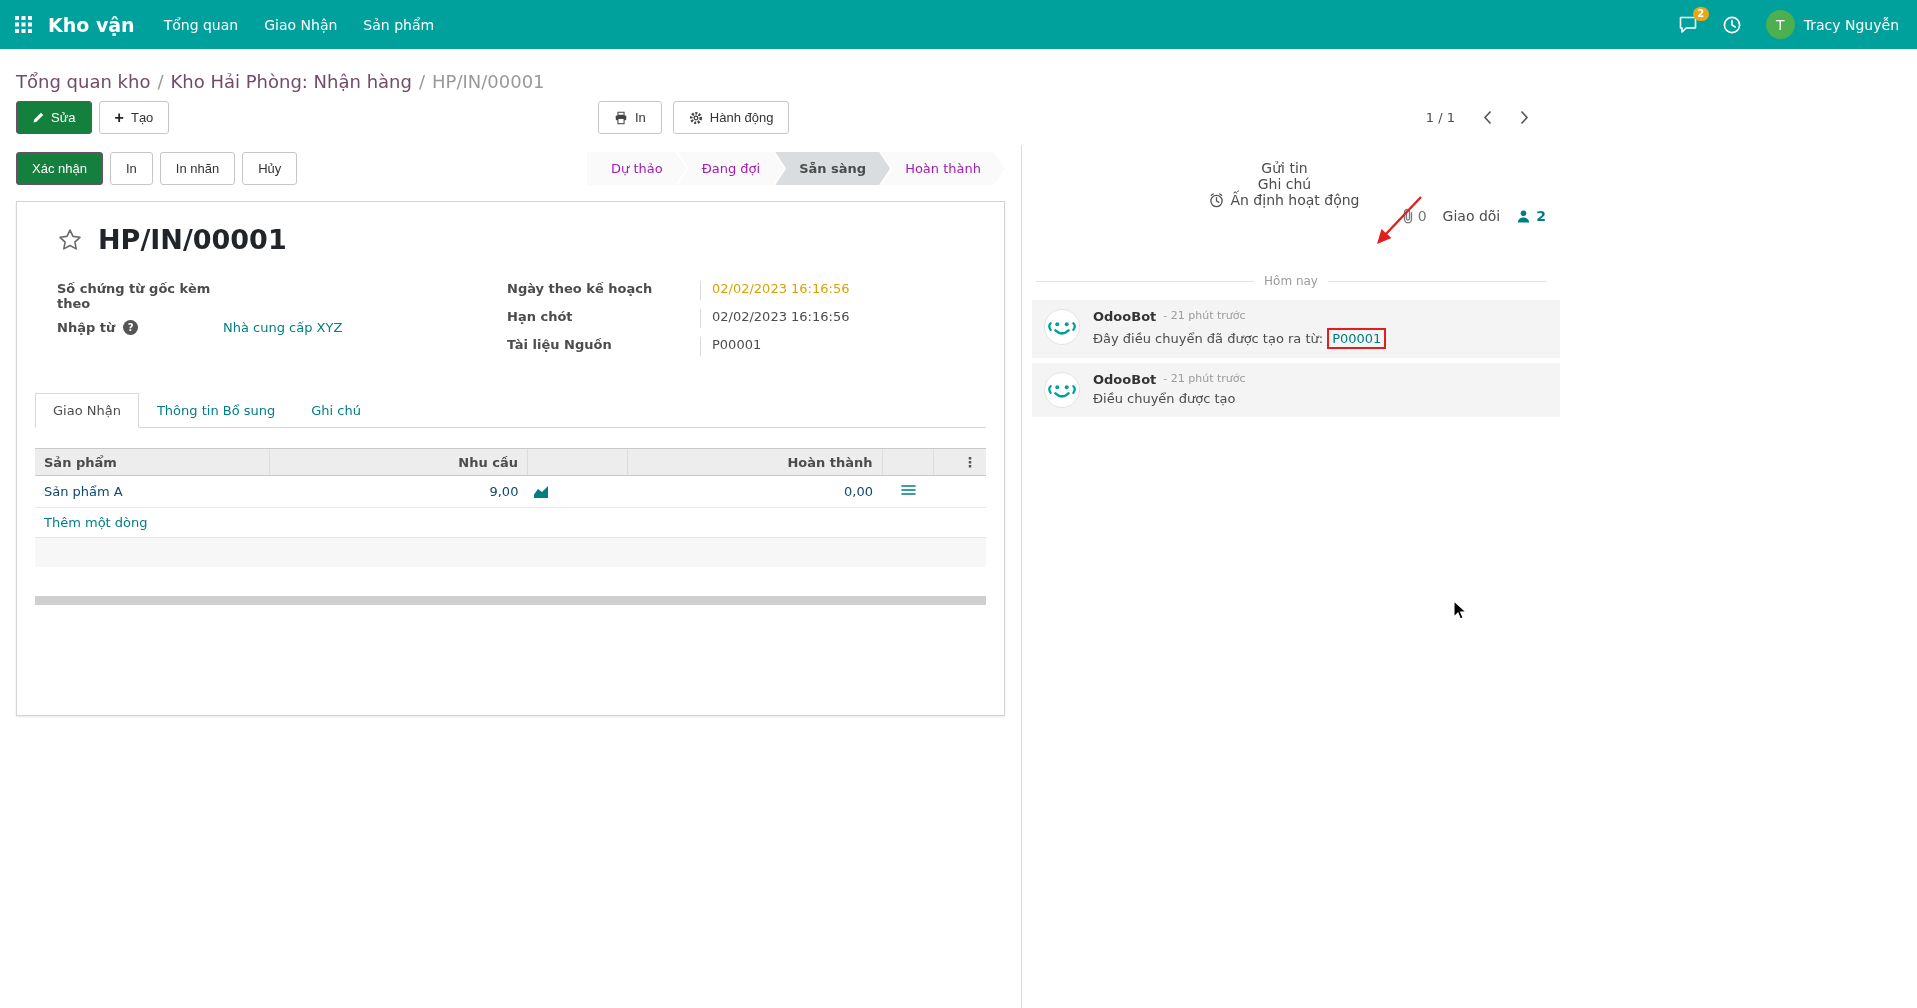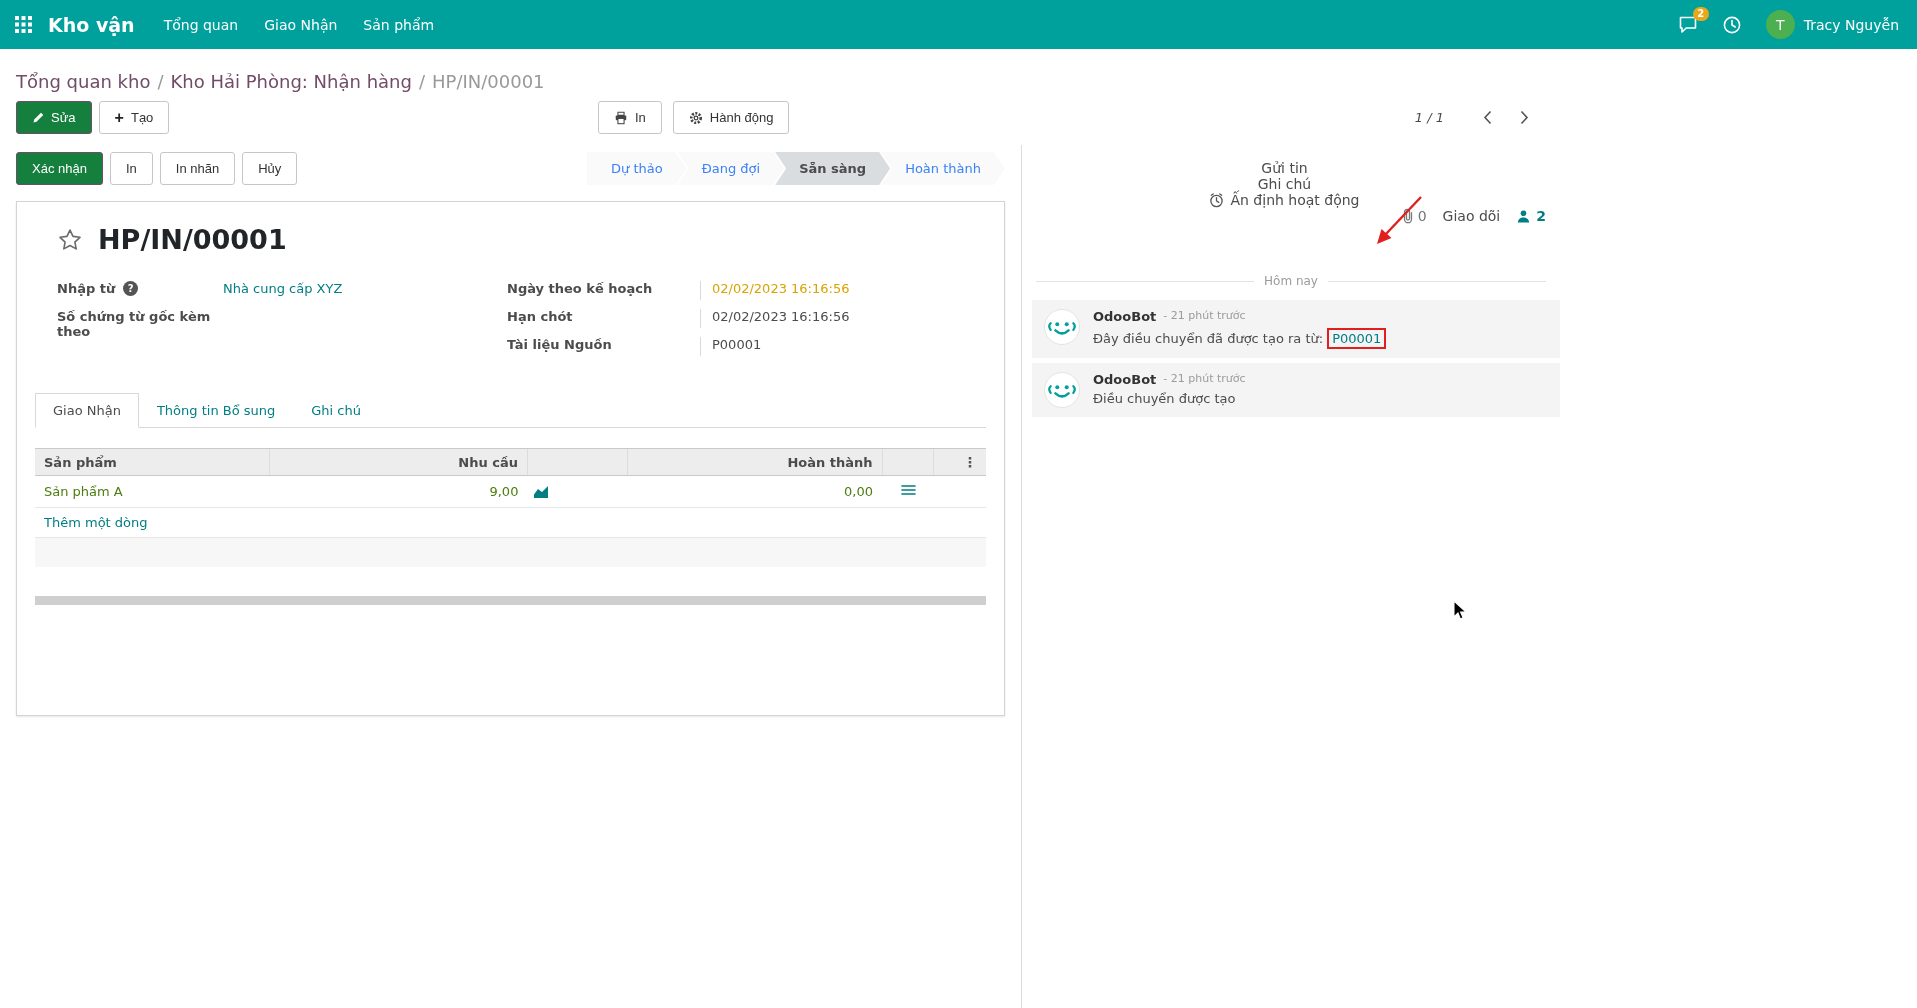--- a/index.html
+++ b/index.html
@@ -22,35 +22,35 @@
   .control-panel { padding:22px 16px 10px; position:relative; }
   .breadcrumb { font-size:18px; color:#999; margin-bottom:9px; white-space:nowrap; }
   .breadcrumb .bc-link { color:#714b67; cursor:pointer; }
   .breadcrumb .sep { margin:0 7px; color:#999; }
   .cp-row { position:relative; height:34px; }
   .left-btns { display:flex; gap:7px; }
   .btn { display:inline-flex; align-items:center; gap:7px; padding:0 15px; height:33px; font-size:13px; background:#fff; border:1px solid #c6c6c6; border-radius:3px; color:#333; cursor:pointer; white-space:nowrap; }
   .btn-primary { background:#15803d; border-color:#714b67; color:#fff; }
   .plus { font-size:16px; font-weight:bold; line-height:1; color:#222; }
   .center-btns { position:absolute; left:582px; top:0; display:flex; gap:11px; }
-  .pager { position:absolute; top:0; right:372px; height:33px; display:flex; align-items:center; gap:39px;font-style:italic; }
+  .pager { position:absolute; top:0; right:372px; height:33px; display:flex; align-items:center; gap:28px; }
   .pager-count { font-size:13px; color:#4c4c4c; }
   .pager-arrows { display:flex; gap:28px; }
   .pager-arrow { cursor:pointer; display:flex; align-items:center; }
 
   
   .body-row { display:flex; height:869px; }
   .form-area { width:1022px; min-width:1022px; border-right:1px solid #dcdcdc; }
   .right-panel { width:538px; }
 
   
   .statusbar { display:flex; align-items:center; padding:7px 16px 6px;gap:25px; }
   .status-btns { display:flex; gap:7px; }
   .status-steps { margin-left:auto; display:flex; height:33px; }
-  .step { padding:0 24px; line-height:33px; font-size:13px; color:#3b82f6; background:#fafafa; clip-path:polygon(0 0, calc(100% - 11px) 0, 100% 50%, calc(100% - 11px) 100%, 0 100%, 11px 50%); margin-left:-9px; cursor:pointer; }
+  .step { padding:0 24px; line-height:33px; font-size:13px; color:#a21caf; background:#fafafa; clip-path:polygon(0 0, calc(100% - 11px) 0, 100% 50%, calc(100% - 11px) 100%, 0 100%, 11px 50%); margin-left:-9px; cursor:pointer; }
   .step:first-child { margin-left:0; clip-path:polygon(0 0, calc(100% - 11px) 0, 100% 50%, calc(100% - 11px) 100%, 0 100%); }
   .step.active { background:#dadddf; color:#4c4c4c; font-weight:bold; }
 
   
   .sheet { margin:10px 16px 0; background:#fff; border:1px solid #d4d4d4; box-shadow:0 1px 2px rgba(0,0,0,.1); min-height:515px; padding:22px 0 58px; }
   .sheet-pad { padding:0 40px; }
   .title-row { display:flex; align-items:center; gap:15px; margin-bottom:26px; }
   .sheet-title { font-size:27px; font-weight:bold; color:#212529; }
   .star-btn { cursor:pointer; display:flex; }
   .fields { display:flex; }
@@ -69,21 +69,21 @@
   .tab-zone { padding:0 18px; margin-top:28px; }
   .tabs { display:flex; border-bottom:1px solid #d8d8d8; }
   .tab { padding:9px 17px; font-size:13px; color:#017e84; cursor:pointer; border:1px solid transparent; margin-bottom:-1px; }
   .tab.active { color:#4c4c4c; background:#fff; border-color:#d8d8d8 #d8d8d8 #fff; }
 
   
   .o-table { width:100%; border-collapse:collapse; font-size:13px; margin-top:20px; }
   .o-table thead th { background:#ededed; border-top:1px solid #c9c9c9; border-bottom:1px solid #c9c9c9; border-left:1px solid #dcdcdc; font-weight:bold; color:#4c4c4c; padding:5px 9px; height:26px; }
   .o-table thead th:first-child { border-left:none; }
   th.al { text-align:left; } th.ar, td.ar { text-align:right; }
-  .o-table td { padding:8px 9px; border-bottom:1px solid #e7e7e7; color:#4d7c0f; }
+  .o-table td { padding:8px 9px; border-bottom:1px solid #e7e7e7; color:#0c4a6e; }
   .icon-cell { padding:6px 6px !important; }
   .icon-cell.ctr { text-align:center; }
   .add-line td { color:#017e84; cursor:pointer; padding:7px 9px; }
   .empty-row td { border-bottom:none; height:29px; padding:0; }
   .empty-row.striped td { background:#f7f7f7; }
   .opt-dots { font-family:"DejaVu Sans",sans-serif; font-size:14px; color:#555; cursor:pointer; }
   .hscrollbar { height:9px; background:#cfcfcf; }
 
   
   .chatter-topbar { display:flex; align-items:center; padding:15px 14px 14px 24px; font-size:14px;flex-direction:column; }
@@ -225,29 +225,29 @@
             <svg width="26" height="26" viewBox="0 0 24 24">
               <path d="M12 2.8l2.8 5.9 6.4.8-4.7 4.4 1.2 6.3L12 17.1l-5.7 3.1 1.2-6.3L2.8 9.5l6.4-.8z" fill="none" stroke="#6b6b6b" stroke-width="1.5" stroke-linejoin="round"></path>
             </svg>
           </span>
           <h1 class="sheet-title">HP/IN/00001</h1>
         </div>
 
         <div class="fields">
           <div class="fcol-left">
             <div class="frow">
+              <span class="flabel">Số chứng từ gốc kèm theo</span>
+              <span class="fval"></span>
+            </div>
+            <div class="frow">
               <span class="flabel" style="display:flex;">
                 <span>Nhập từ</span>
                 <span class="help-q">?</span>
               </span>
               <span class="fval link">Nhà cung cấp XYZ</span>
-            </div>
-            <div class="frow">
-              <span class="flabel">Số chứng từ gốc kèm theo</span>
-              <span class="fval"></span>
             </div>
           </div>
           <div class="fcol-right">
             <div class="frow">
               <span class="flabel">Ngày theo kế hoạch</span>
               <span class="fval date-warn">02/02/2023 16:16:56</span>
             </div>
             <div class="frow">
               <span class="flabel">Hạn chót</span>
               <span class="fval">02/02/2023 16:16:56</span>

